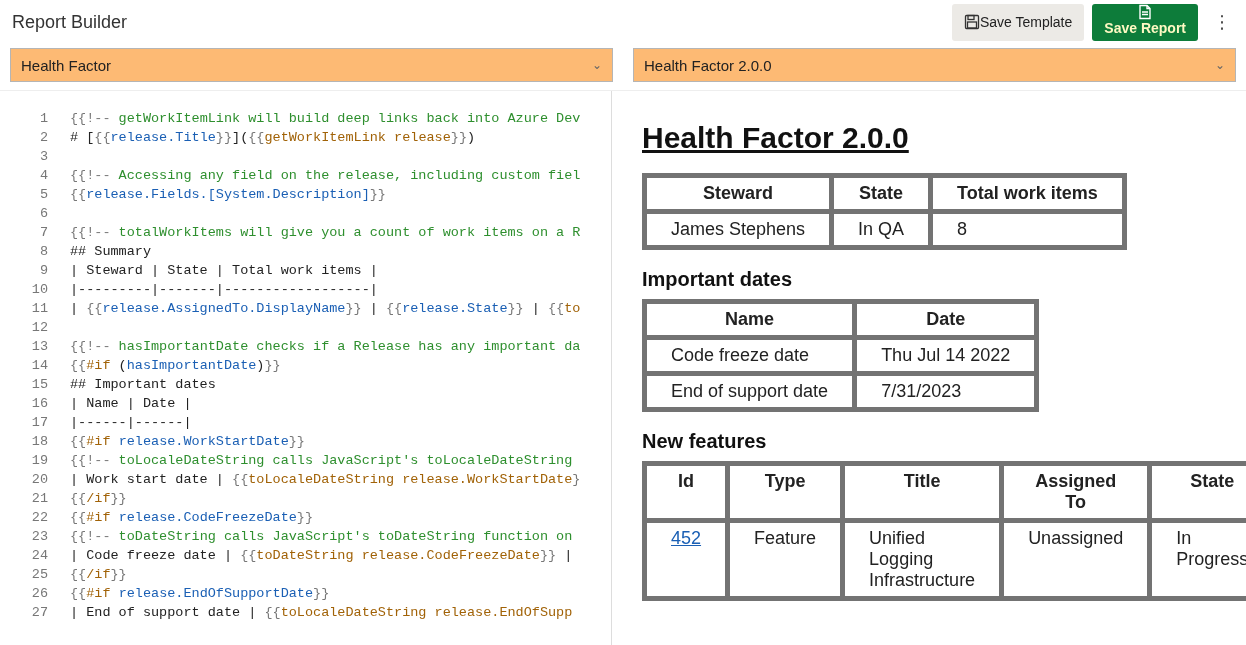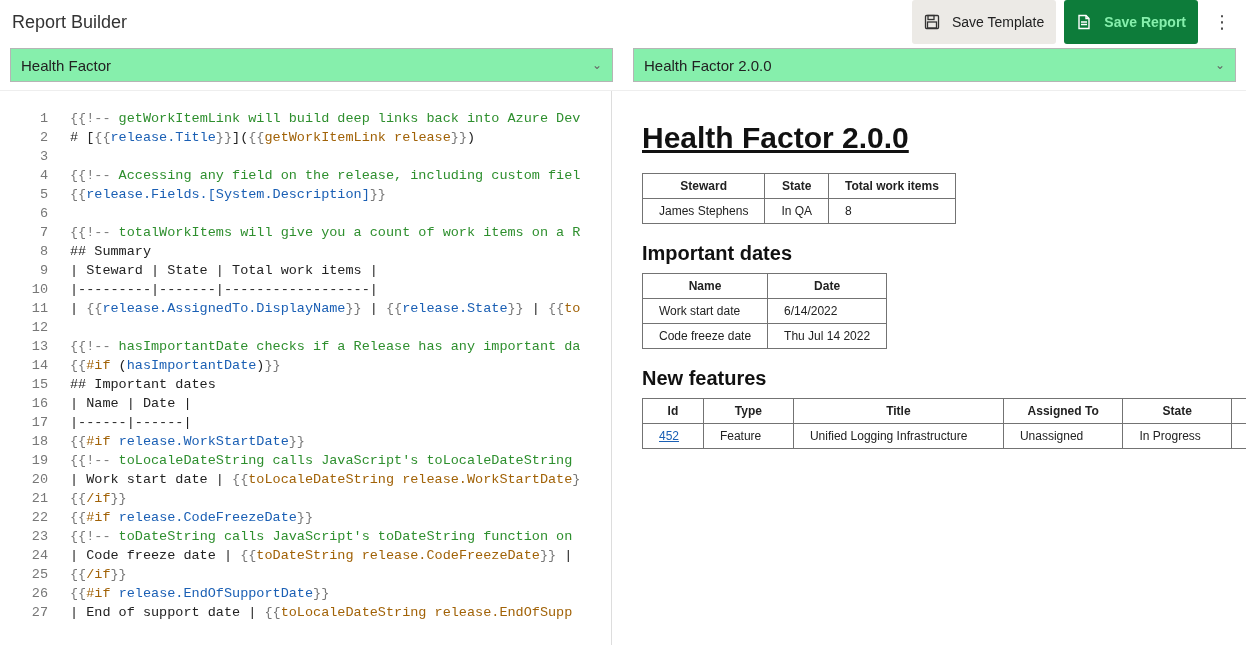--- a/index.html
+++ b/index.html
@@ -21,57 +21,58 @@
   .page-title {
     font-size: 18px;
     font-weight: 400;
     color: #333;
     flex: 0 0 auto;
   }
   .spacer { flex: 1 1 auto; }
   .btn {
     display: inline-flex;
     align-items: center;
-    gap: 12px;
-    height: 44px;
+    gap: 0;
+    height: 37px;
     padding: 0 12px;
     border-radius: 3px;
     font-size: 14px;
     cursor: pointer;
     border: none;
   }
   .btn-save-template {
     background: #eceae6;
     color: #222;
     margin-right: 8px;
   }
   .btn-save-report {
     background: #0d7c3a;
-    color: #86efac;
+    color: #fef9c3;
     font-weight: 600;
+    flex-direction: column;
   }
   .kebab {
     width: 24px;
     text-align: center;
     font-size: 18px;
     margin-left: 12px;
     cursor: pointer;
     color: #444;
   }
   .selects-row {
     display: flex;
     gap: 20px;
     padding: 6px 10px 8px 10px;
     align-items: center;
   }
   .select-box {
     flex: 1;
     height: 34px;
     border: 1px solid #b5b5b5;
-    background: #86efac;
+    background: #fdba74;
     display: flex;
     align-items: center;
     justify-content: space-between;
     padding: 0 10px;
     font-size: 15px;
     color: #222;
     cursor: pointer;
   }
   .chev { color:#666; font-size:12px; }
   .panes {
@@ -124,23 +125,23 @@
     font-size: 20px;
     font-weight: 700;
     margin: 14px 0 8px 0;
     color:#111;
   }
   .tbl {
     border-collapse: collapse;
     margin-bottom: 18px;
   }
   .tbl th, .tbl td {
-    border: 1px solid #737373;
-    padding: 5px 16px;
-    font-size: 12px;
+    border: 5px solid #737373;
+    padding: 5px 24px;
+    font-size: 18px;
     text-align: left;
     vertical-align: top;
   }
   .tbl th { font-weight:700; text-align:center; }
   .tbl td.center, .tbl th.center { text-align:center; }
   .link { color:#1a5fb4; text-decoration: underline; cursor:pointer; }
   .icon-svg { width:16px; height:16px; display:block; }
 </style>
 </head>
 <body>
@@ -212,26 +213,26 @@
     <h2>Important dates</h2>
     <table class="tbl">
       <tbody>
           <tr>
         <th class="center">Name</th>
         <th class="center">Date</th>
       </tr>
       </tbody>
         <tbody id="dates-body">
           <tr>
-            <td>Work start date</td>
-            <td>6/14/2022</td>
-          </tr>
-          <tr>
             <td>Code freeze date</td>
             <td>Thu Jul 14 2022</td>
+          </tr>
+          <tr>
+            <td>End of support date</td>
+            <td>7/31/2023</td>
           </tr>
         </tbody>
     </table>
 
     <h2>New features</h2>
     <table class="tbl" style="width:676px">
       <tbody>
           <tr>
         <th class="center">Id</th>
         <th class="center" style="width:90px">Type</th>

